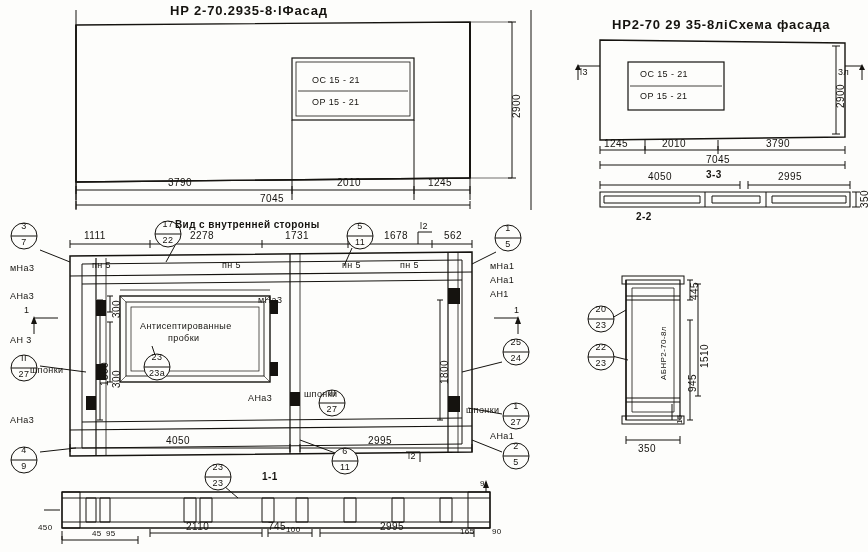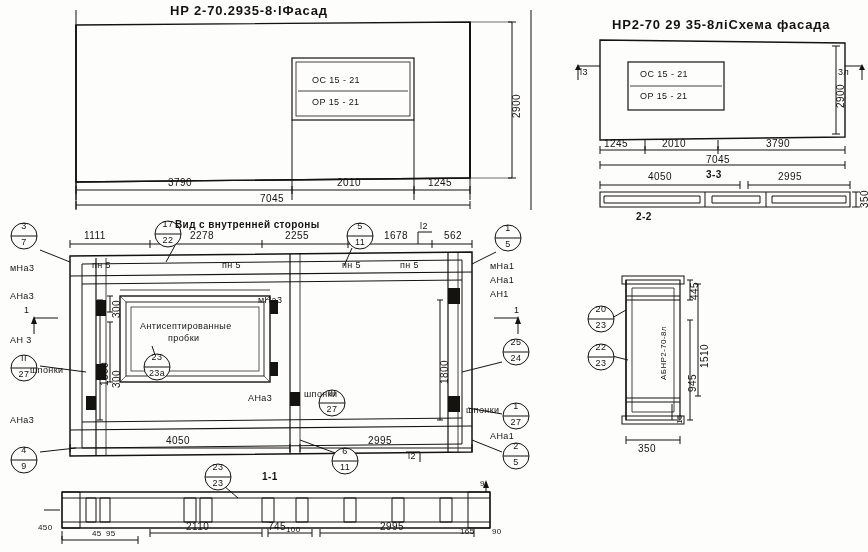--- a/index.html
+++ b/index.html
@@ -340,21 +340,21 @@
 <div class="lbl t-dim" style="left:604px;top:139px;">1245</div>
 <div class="lbl t-dim" style="left:662px;top:139px;">2010</div>
 <div class="lbl t-dim" style="left:766px;top:139px;">3790</div>
 <div class="lbl t-dim" style="left:706px;top:155px;">7045</div>
 <div class="lbl t-dim" style="left:648px;top:172px;">4050</div>
 <div class="lbl t-dim" style="left:778px;top:172px;">2995</div>
 <div class="lbl t-dim rot90" style="left:860px;top:208px;">350</div>
 
 <div class="lbl t-dim" style="left:84px;top:231px;">1111</div>
 <div class="lbl t-dim" style="left:190px;top:231px;">2278</div>
-<div class="lbl t-dim" style="left:285px;top:231px;">2255</div>
+<div class="lbl t-dim" style="left:285px;top:231px;">1731</div>
 <div class="lbl t-dim" style="left:384px;top:231px;">1678</div>
 <div class="lbl t-dim" style="left:444px;top:231px;">562</div>
 
 <div class="lbl t-sm" style="left:92px;top:261px;">пн 5</div>
 <div class="lbl t-sm" style="left:222px;top:261px;">пн 5</div>
 <div class="lbl t-sm" style="left:342px;top:261px;">пн 5</div>
 <div class="lbl t-sm" style="left:400px;top:261px;">пн 5</div>
 
 <div class="lbl t-sm" style="left:10px;top:264px;">мНа3</div>
 <div class="lbl t-sm" style="left:10px;top:292px;">АНа3</div>

